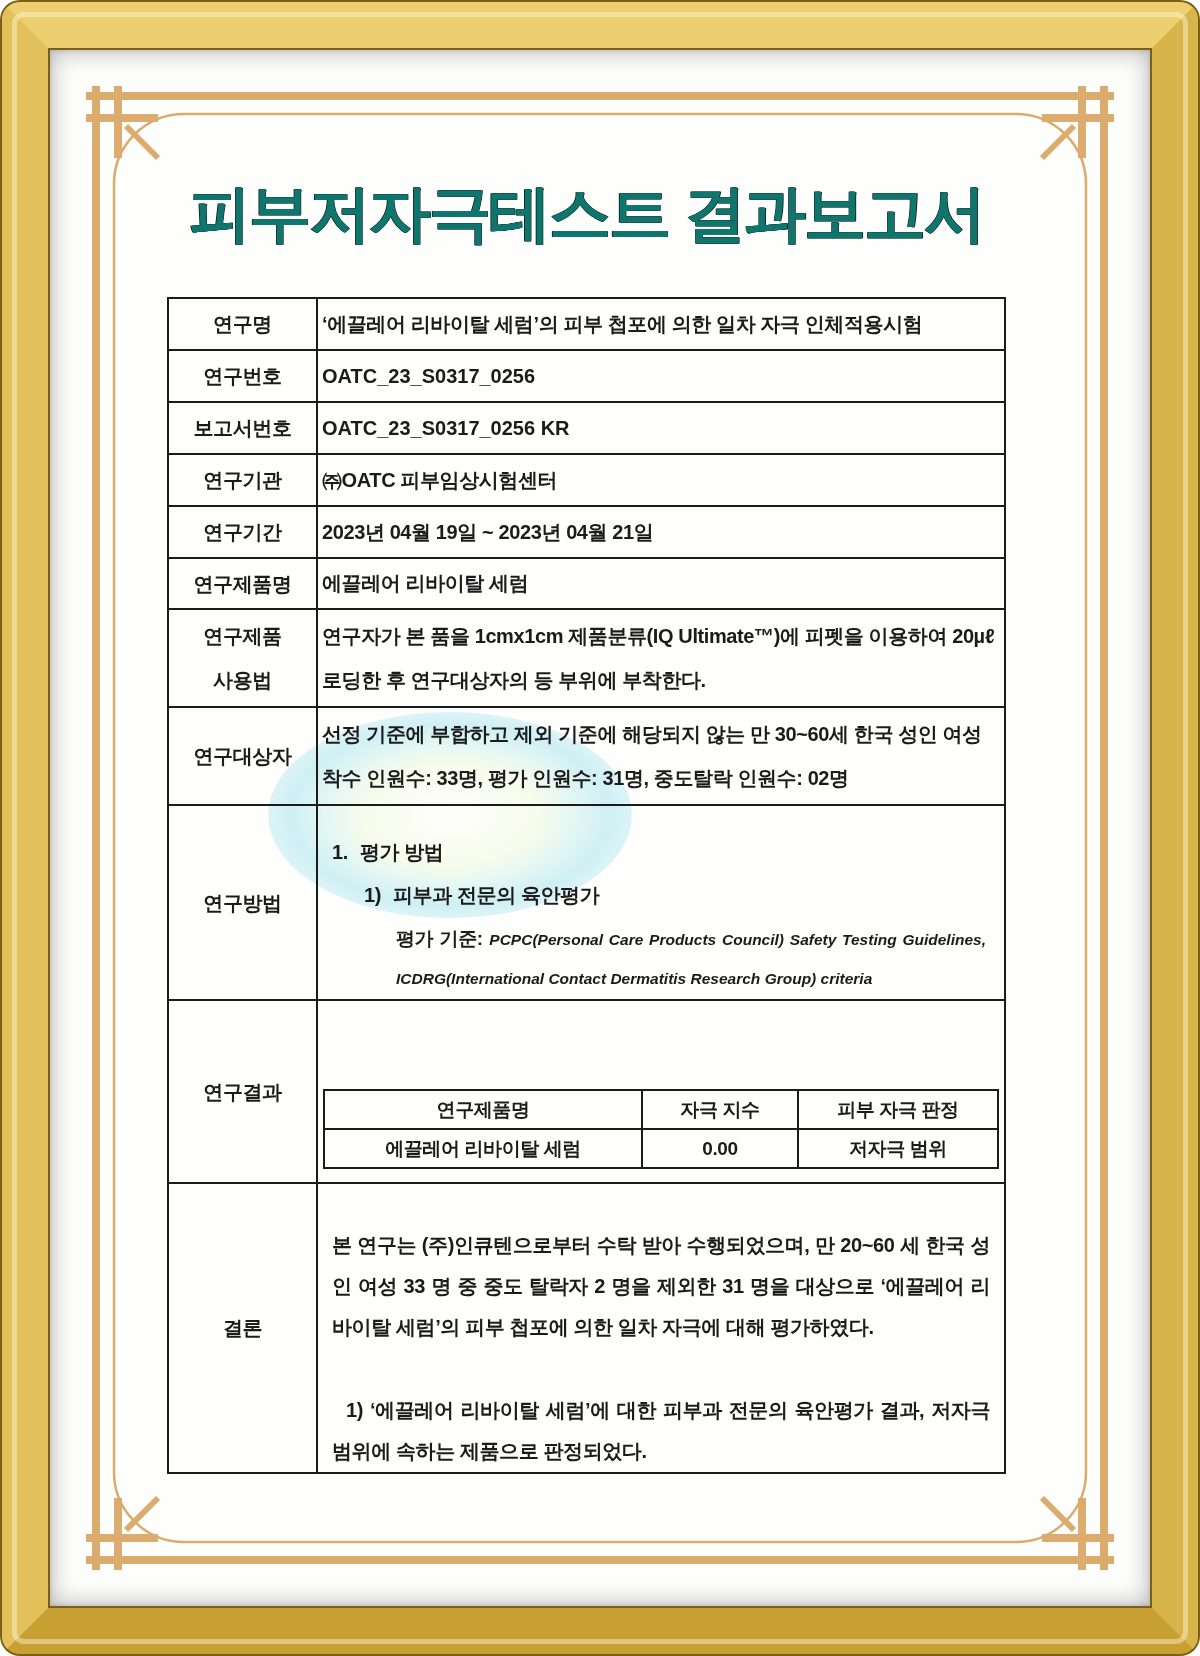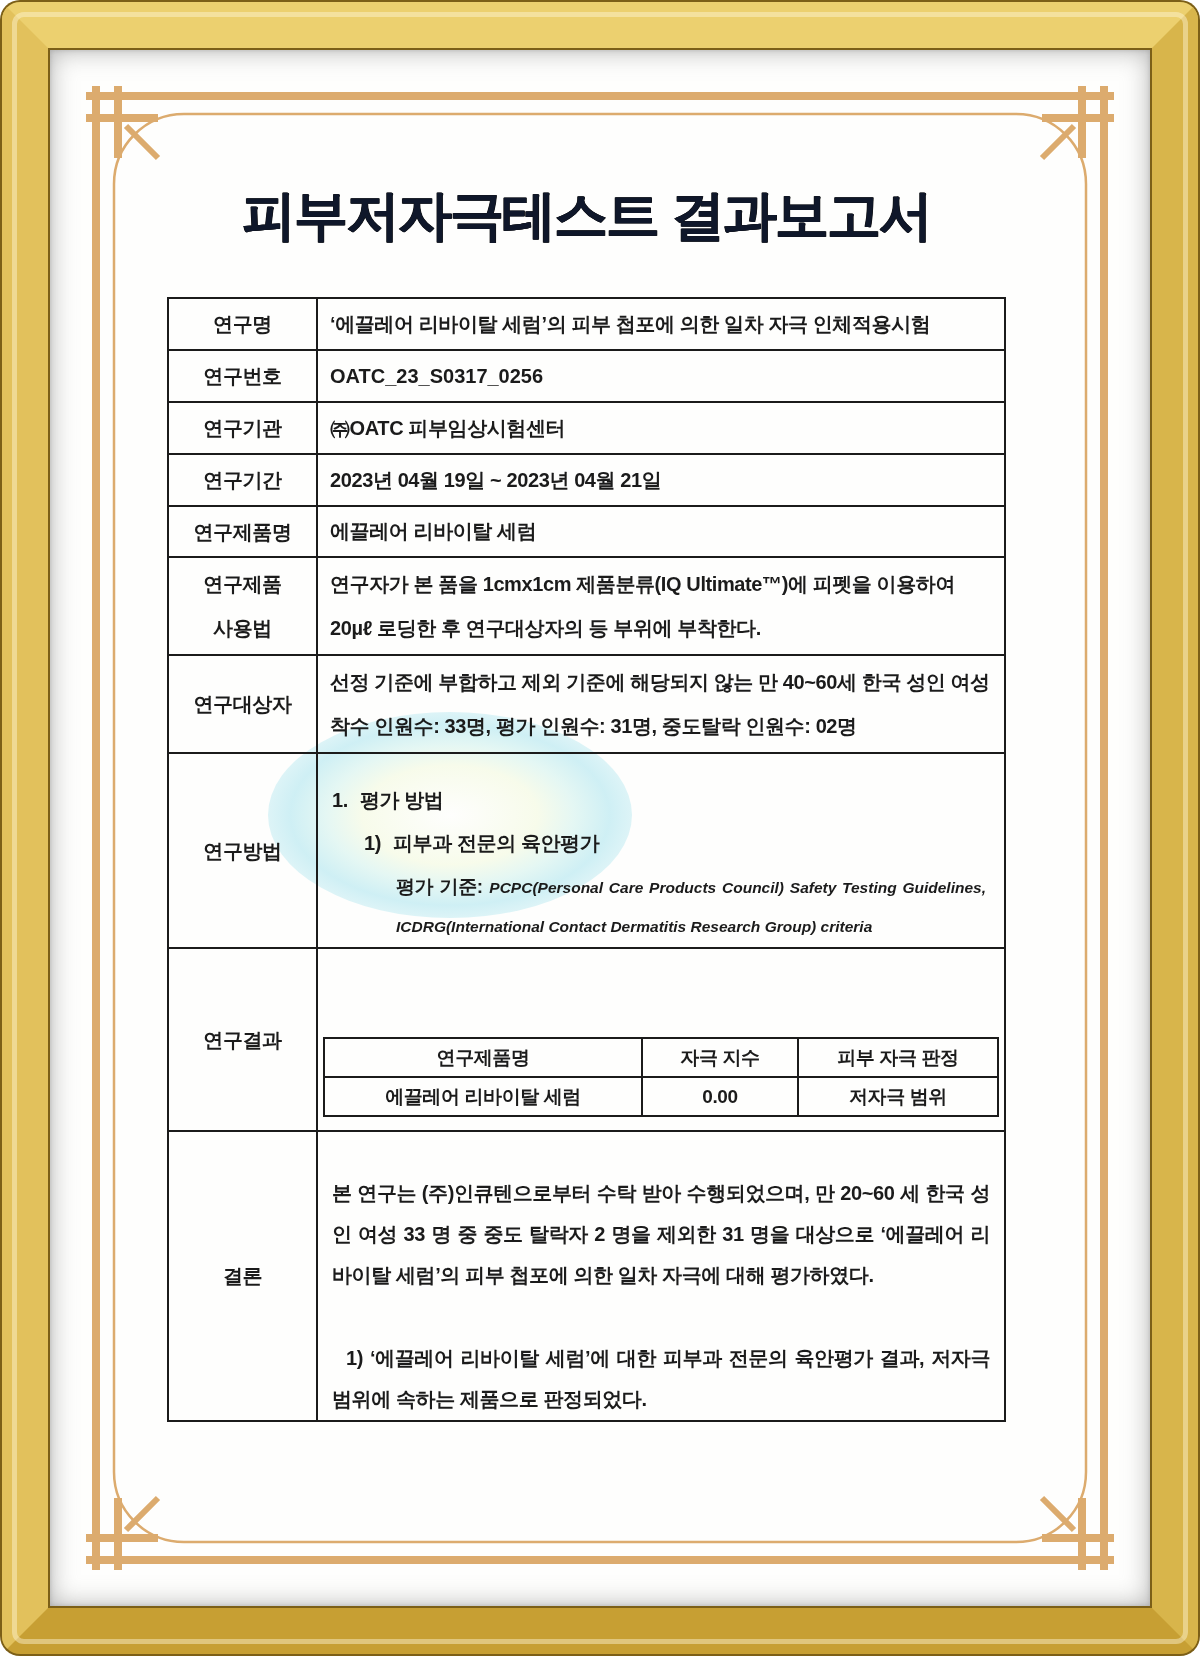--- a/index.html
+++ b/index.html
@@ -35,41 +35,41 @@
       rgba(244,250,226,0.85) 34%,
       rgba(214,243,238,0.80) 48%,
       rgba(170,228,238,0.70) 62%,
       rgba(186,233,240,0.45) 76%,
       rgba(200,238,244,0.00) 92%);
     opacity:0.8;
     pointer-events:none;
   }
   
   .doc-title{
-    position:absolute;left:167px;top:180px;width:839px;
-    text-align:center;font-size:54px;font-weight:700;letter-spacing:-2px;
-    color:#0f172a;
+    position:absolute;left:167px;top:172px;width:839px;
+    text-align:center;font-size:62px;font-weight:700;letter-spacing:-2px;
+    color:#0f766e;
     text-shadow:0.6px 0 #121212,-0.6px 0 #121212,0 0.4px #121212;
     white-space:nowrap;
   }
   
   table.main{
     position:absolute;left:167px;top:297px;width:839px;
     border-collapse:collapse;table-layout:fixed;
     font-size:20px;font-weight:700;letter-spacing:-0.4px;
   }
   table.main th,table.main td{
     border:2px solid #1b1b1b;background:transparent;margin-top:32px;
   }
   table.main th.lbl{
     text-align:center;vertical-align:middle;font-weight:700;font-size:20px;
     padding:0 4px;line-height:2.2;
   }
   table.main td.val{
-    text-align:left;vertical-align:middle;padding:4px 12px;
+    text-align:left;vertical-align:middle;padding:4px 4px;
   }
   td.par{line-height:2.2;text-align:justify;}
   .mono-ish{letter-spacing:0;border-radius:14px;}
   
   td.method{vertical-align:top;padding:33px 12px 0 14px;}
   .m1{margin-bottom:16px;}
   .m2{margin-left:32px;margin-bottom:10px;}
   .m3{margin-left:64px;padding-right:6px;text-align:justify;line-height:1.95;}
   .crit-label{font-size:19px;}
   .crit-en{font-style:italic;font-size:15.5px;letter-spacing:0;}
@@ -126,20 +126,24 @@
       <tr style="height:52px">
     <th class="lbl">연구명</th>
     <td class="val">‘에끌레어 리바이탈 세럼’의 피부 첩포에 의한 일차 자극 인체적용시험</td>
   </tr>
 
   <tr style="height:52px">
     <th class="lbl">연구번호</th>
     <td class="val mono-ish">OATC_23_S0317_0256</td>
   </tr>
 
+  <tr style="height:52px">
+    <th class="lbl">보고서번호</th>
+    <td class="val mono-ish">OATC_23_S0317_0256 KR</td>
+  </tr>
 
   <tr style="height:52px">
     <th class="lbl">연구기관</th>
     <td class="val">㈜OATC 피부임상시험센터</td>
   </tr>
 
   <tr style="height:52px">
     <th class="lbl">연구기간</th>
     <td class="val">2023년 04월 19일 ~ 2023년 04월 21일</td>
   </tr>
@@ -153,21 +157,21 @@
     <th class="lbl">
       <div>연구제품</div>
       <div>사용법</div>
     </th>
     <td class="val par">연구자가 본 품을 1cmx1cm 제품분류(IQ Ultimate™)에 피펫을 이용하여 20µℓ 로딩한 후 연구대상자의 등 부위에 부착한다.</td>
   </tr>
 
   <tr style="height:89px">
     <th class="lbl">연구대상자</th>
     <td class="val par">
-      <div>선정 기준에 부합하고 제외 기준에 해당되지 않는 만 40~60세 한국 성인 여성</div>
+      <div>선정 기준에 부합하고 제외 기준에 해당되지 않는 만 30~60세 한국 성인 여성</div>
       <div>착수 인원수: 33명, 평가 인원수: 31명, 중도탈락 인원수: 02명</div>
     </td>
   </tr>
 
   <tr style="height:195px">
     <th class="lbl">연구방법</th>
     <td class="method">
       <div class="m1">
         <span class="mnum">1.</span><span>평가 방법</span>
       </div>

